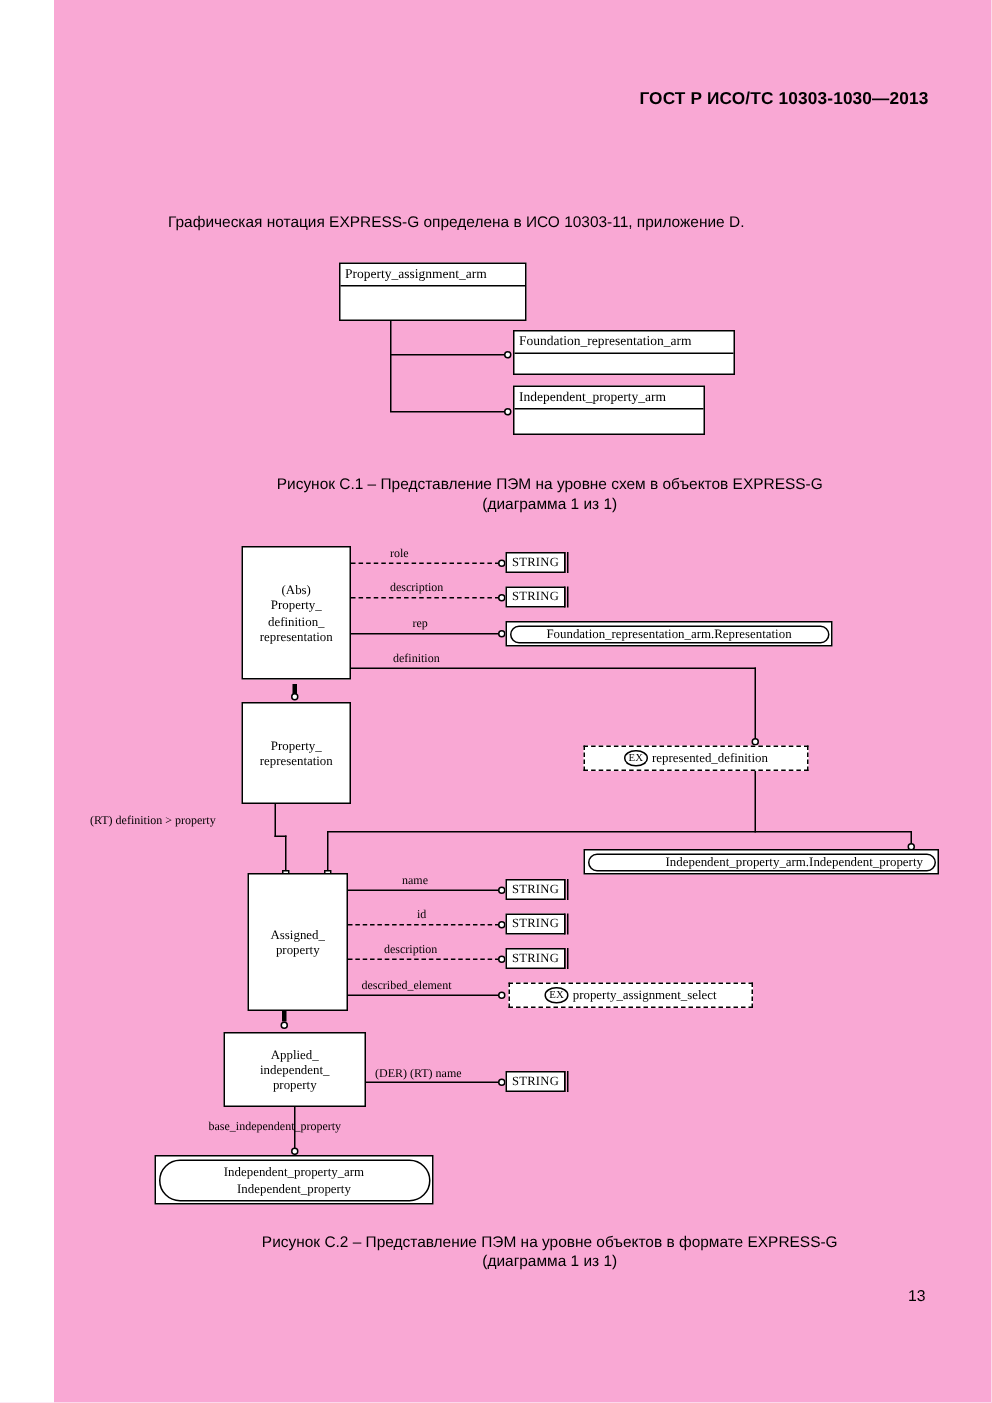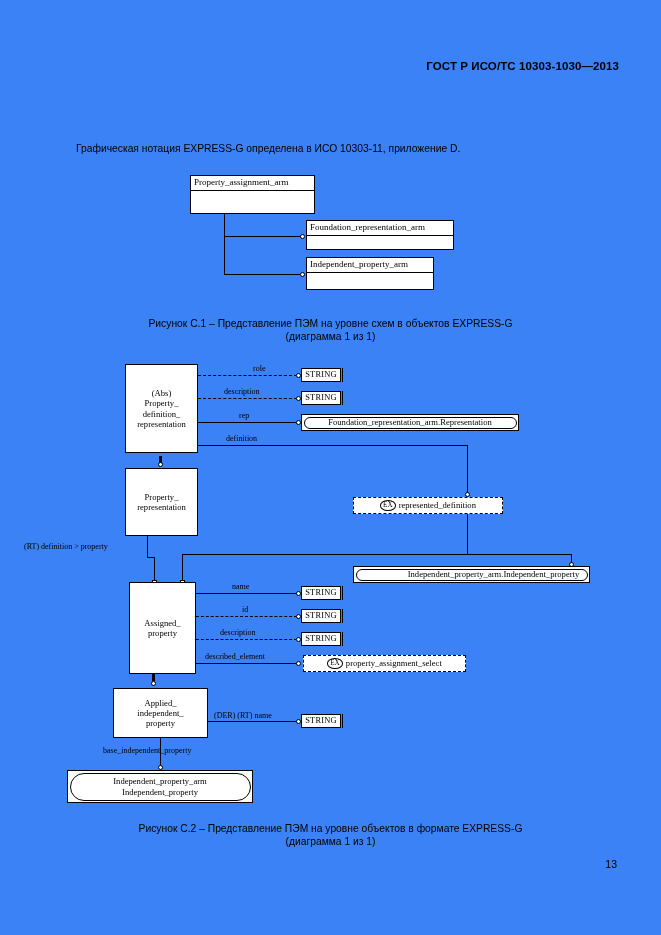--- a/index.html
+++ b/index.html
@@ -1,17 +1,17 @@
 <!DOCTYPE html>
 <html><head>
 <meta charset="utf-8">
 <style>
   html,body{margin:0;padding:0;background:#fff;}
   body{width:661px;height:935px;position:relative;font-family:"Liberation Sans",sans-serif;color:#000;overflow:hidden;}
-  .page{position:absolute;inset:0;background:#3b82f6;}
+  .page{position:absolute;inset:0;background:#f9a8d4;margin-left:36px;}
 
   .hdr{position:absolute;top:60px;right:42px;font-size:11.5px;font-weight:bold;letter-spacing:.1px;}
 
   .para{position:absolute;font-size:10.3px;line-height:14.5px;text-align:justify;}
   #p1{left:42px;top:99px;width:578px;}
   #p2{left:42px;top:142px;width:578px;text-indent:34px;}
 
   .cap{position:absolute;width:661px;text-align:center;font-size:10.3px;line-height:13px;}
   #cap1{top:317px;}
   #cap2{top:822px;}
@@ -100,21 +100,21 @@
   <div class="dg">
 
     <div class="ent" style="left:125px;top:364px;width:73px;height:89px;">
       <span class="ln">(Abs)</span>
       <span class="ln">Property_</span>
       <span class="ln">definition_</span>
       <span class="ln">representation</span>
     </div>
 
     <div class="hld" style="left:198px;top:375px;width:99px;"></div>
-    <div class="lbl" style="left:253px;top:364px;">role</div>
+    <div class="lbl" style="left:224px;top:364px;">role</div>
     <div class="circ" style="left:296px;top:372.5px;"></div>
     <div class="strb" style="left:301px;top:368px;width:40px;height:14px;">STRING</div>
 
     <div class="hld" style="left:198px;top:398px;width:99px;"></div>
     <div class="lbl" style="left:224px;top:387px;">description</div>
     <div class="circ" style="left:296px;top:395.5px;"></div>
     <div class="strb" style="left:301px;top:391px;width:40px;height:14px;">STRING</div>
 
     <div class="hl" style="left:198px;top:422px;width:99px;"></div>
     <div class="lbl" style="left:239px;top:411px;">rep</div>

